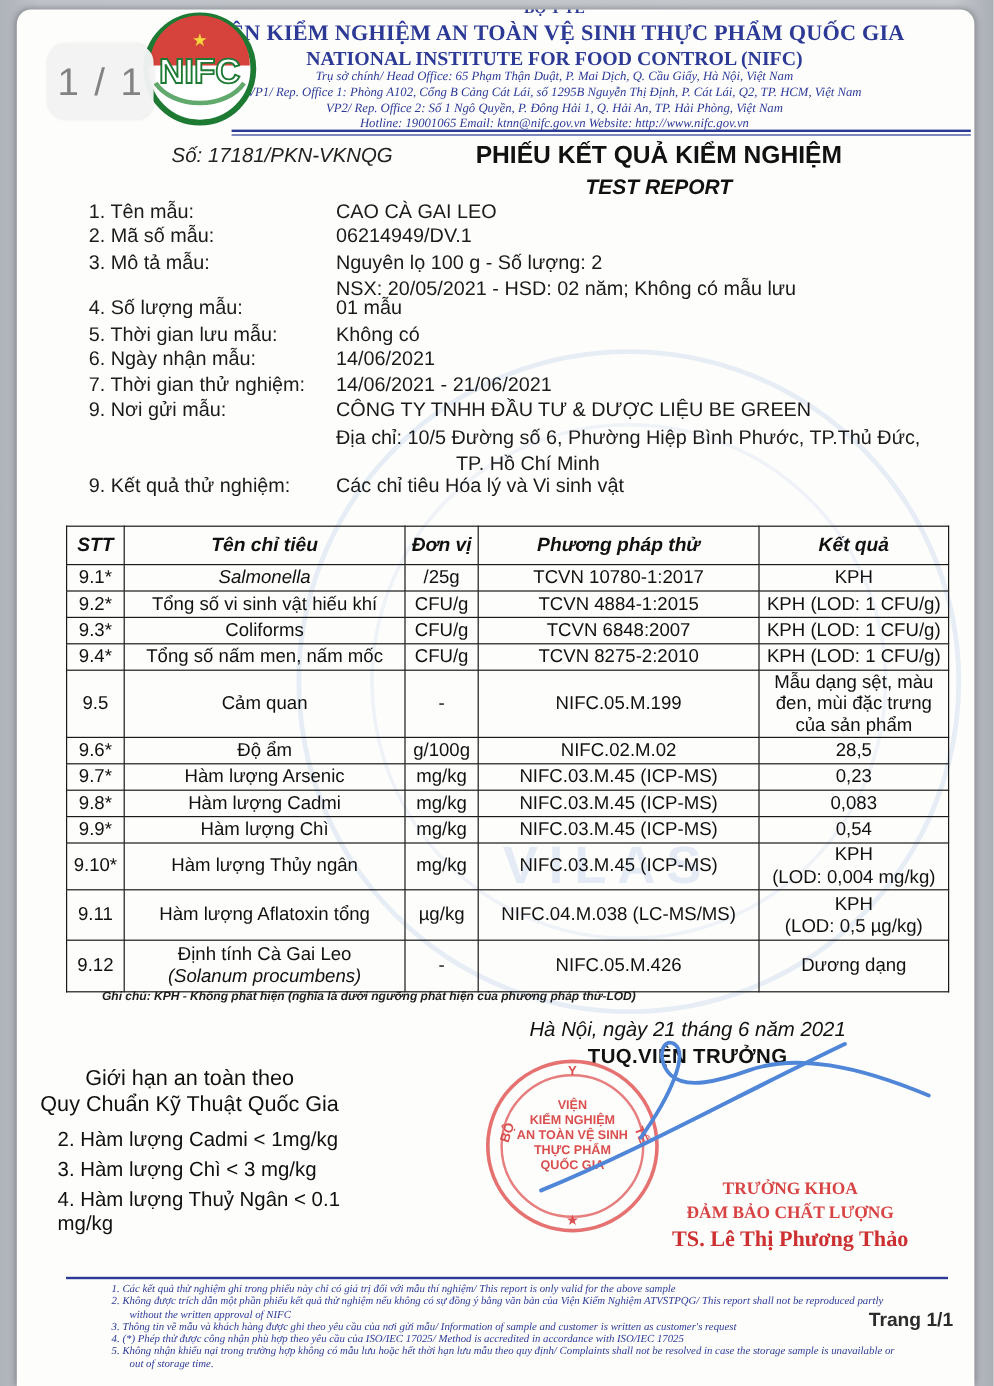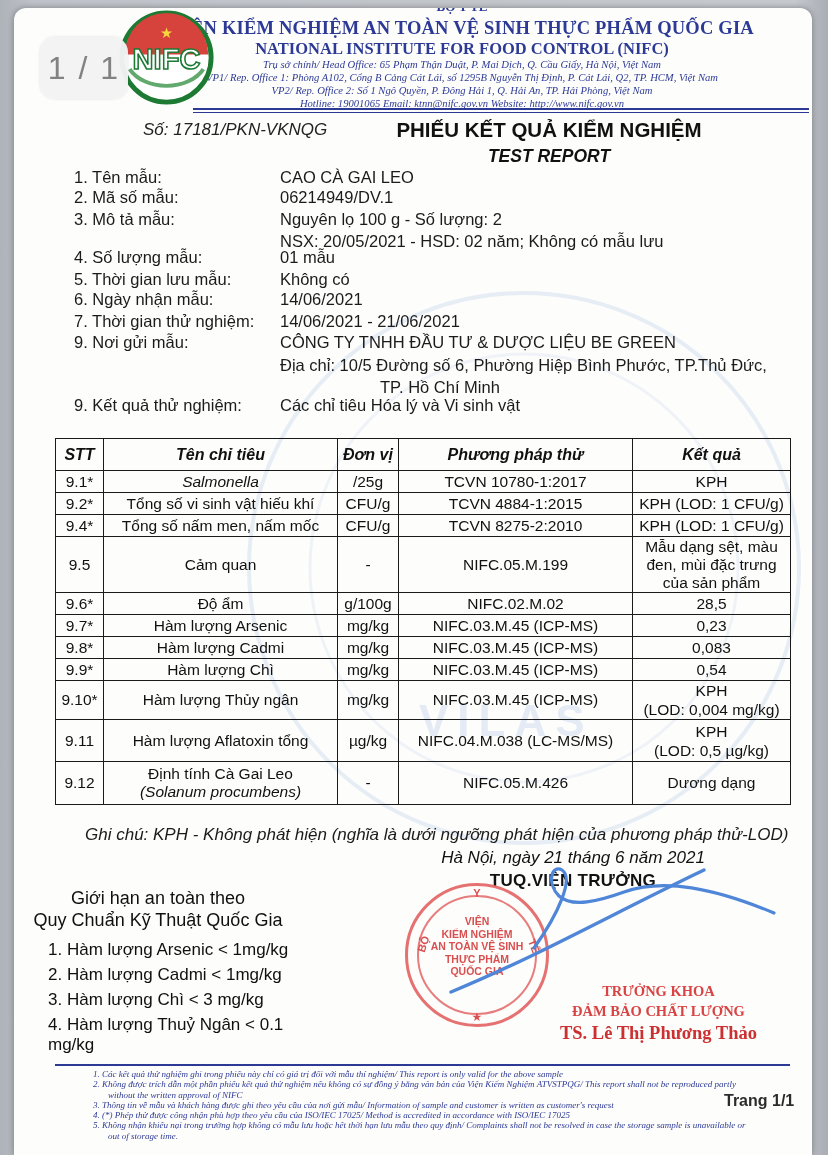--- a/index.html
+++ b/index.html
@@ -36,21 +36,21 @@
   table.res{position:absolute;left:41px;top:430px;width:735px;border-collapse:collapse;table-layout:fixed;
     font-size:15.5px;color:#111;background:transparent;}
   table.res td,table.res th{border:1.6px solid #1a1a1a;padding:0 4px;text-align:center;overflow:hidden;}
   table.res th{font-weight:bold;font-style:italic;font-size:16px;height:31px;}
   td.c-name{text-align:left;padding-left:8px;}
   .r22{height:22px}.r56{height:56px}.r36{height:36px}.r42{height:42px}.r43{height:43px}
   .it{font-style:italic}
   .n2{display:block;font-style:italic;}
   td .rl{line-height:19px;}
   
-  .note{position:absolute;left:71px;top:817px;font-style:italic;font-size:17px;color:#1b1b1b;white-space:nowrap;}
+  .note{position:absolute;left:71px;top:817px;font-style:italic;font-size:10px;color:#1b1b1b;white-space:nowrap;font-weight:bold;}
   .sigblock{position:absolute;left:379px;top:840px;width:360px;text-align:center;color:#111;}
   .place-date{font-style:italic;font-size:17px;}
   .signer{font-weight:bold;font-size:17px;margin-top:3px;letter-spacing:.3px;}
   .stamp{position:absolute;left:391px;top:875px;width:138px;height:138px;border:3px solid rgba(225,93,93,.88);border-radius:50%;z-index:3;}
   .stamp .inner{position:absolute;left:9px;top:9px;right:9px;bottom:9px;border:2px solid rgba(225,93,93,.8);border-radius:50%;}
   .stamp .ctext{position:absolute;left:0;top:29px;width:100%;text-align:center;color:#d94f4f;font-weight:bold;font-size:10.5px;line-height:12.5px;}
   .ring{position:absolute;color:#d94f4f;font-weight:bold;font-size:11px;}
   .ring.t{left:0;top:1px;width:100%;text-align:center;}
   .ring.l{left:7px;top:52px;transform:rotate(-72deg);}
   .ring.r{right:5px;top:54px;transform:rotate(68deg);}
@@ -164,20 +164,27 @@
       <td>KPH</td>
     </tr>
     <tr class="r22">
       <td>9.2*</td>
       <td class="c-name">Tổng số vi sinh vật hiếu khí</td>
       <td>CFU/g</td>
       <td>TCVN 4884-1:2015</td>
       <td>KPH (LOD: 1 CFU/g)</td>
     </tr>
     <tr class="r22">
+      <td>9.3*</td>
+      <td class="c-name">Coliforms</td>
+      <td>CFU/g</td>
+      <td>TCVN 6848:2007</td>
+      <td>KPH (LOD: 1 CFU/g)</td>
+    </tr>
+    <tr class="r22">
       <td>9.4*</td>
       <td class="c-name">Tổng số nấm men, nấm mốc</td>
       <td>CFU/g</td>
       <td>TCVN 8275-2:2010</td>
       <td>KPH (LOD: 1 CFU/g)</td>
     </tr>
     <tr class="r56">
       <td>9.5</td>
       <td class="c-name">Cảm quan</td>
       <td>-</td>
@@ -272,21 +279,20 @@
   <div class="officer">
     <div class="role">TRƯỞNG KHOA</div>
     <div class="role">ĐẢM BẢO CHẤT LƯỢNG</div>
     <div class="oname">TS. Lê Thị Phương Thảo</div>
   </div>
 
   <div class="limits">
     <div class="h">Giới hạn an toàn theo</div>
     <div class="h">Quy Chuẩn Kỹ Thuật Quốc Gia</div>
     <ol>
-      <li>1. Hàm lượng Arsenic &lt; 1mg/kg</li>
       <li>2. Hàm lượng Cadmi &lt; 1mg/kg</li>
       <li>3. Hàm lượng Chì &lt; 3 mg/kg</li>
       <li>4. Hàm lượng Thuỷ Ngân &lt; 0.1 mg/kg</li>
     </ol>
   </div>
 
   <div class="footrule"></div>
   <div class="fnotes">
     <p>1. Các kết quả thử nghiệm ghi trong phiếu này chỉ có giá trị đối với mẫu thí nghiệm/ This report is only valid for the above sample</p>
     <p>2. Không được trích dẫn một phần phiếu kết quả thử nghiệm nếu không có sự đồng ý bằng văn bản của Viện Kiểm Nghiệm ATVSTPQG/ This report shall not be reproduced partly without the written approval of NIFC</p>

